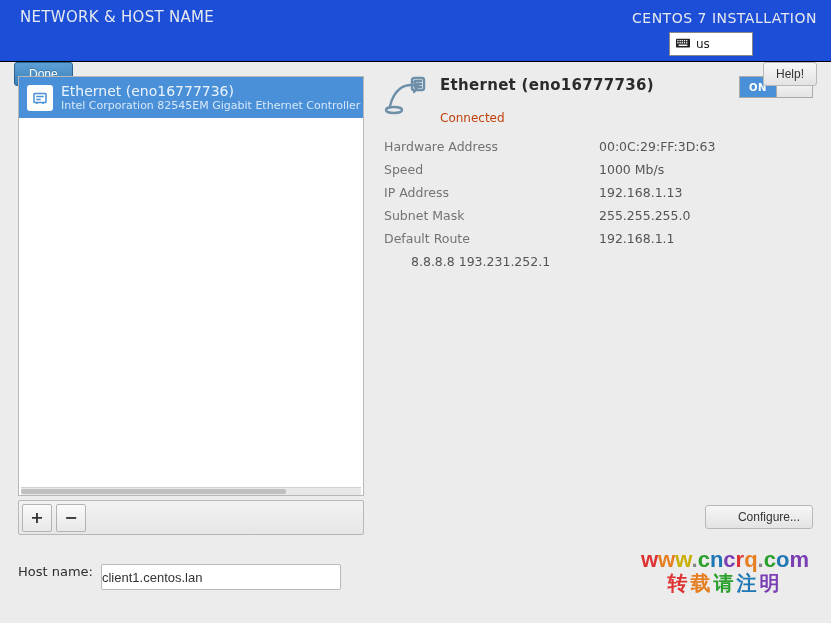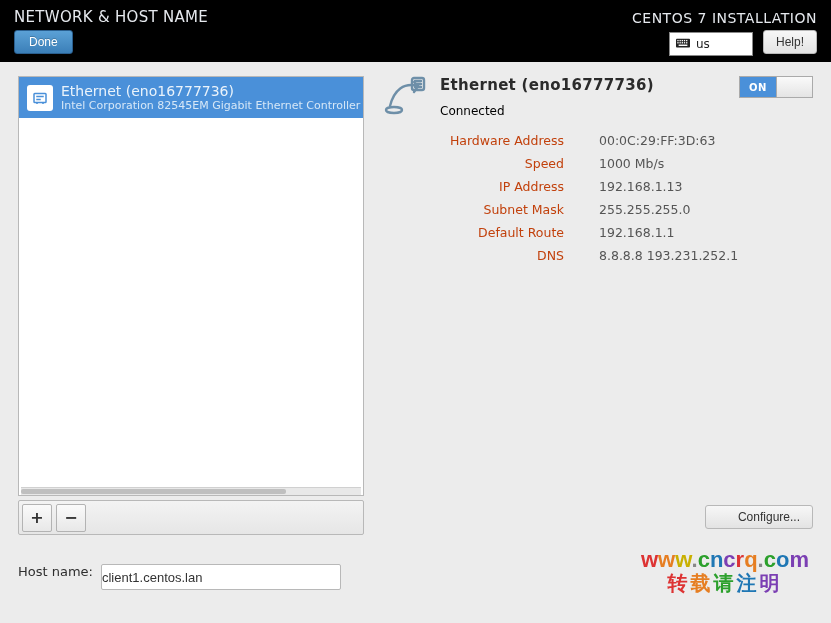--- a/index.html
+++ b/index.html
@@ -7,24 +7,24 @@
     width: 831px; height: 623px;
     font-family: "DejaVu Sans", "Cantarell", sans-serif;
     background: #ececec;
     overflow: hidden;
     font-size: 13px;
     color: #2e2e2e;
   }
   
   .header {
     height: 62px;
-    background: #000000;
+    background: #1d4ed8;
     color: #fff;
     position: relative;
-    padding: 8px 14px 0 14px;
+    padding: 8px 14px 0 20px;
     border-bottom: 1px solid #000;
   }
   .header .title {
     font-size: 15px;
     font-weight: 400;
     color: #e6e9ee;
     letter-spacing: 0.3px;
   }
   .header .rtitle {
     position: absolute; right: 14px; top: 10px;
@@ -34,20 +34,21 @@
   .btn {
     display: inline-flex; align-items: center; justify-content: center;
     background: linear-gradient(#f7f7f7,#e3e3e3);
     border: 1px solid #b8b8b8;
     border-radius: 3px;
     padding: 3px 12px;
     height: 24px;
     font-size: 12px;
     color: #333;
     cursor: pointer;
+    margin-top: 32px;
   }
   .btn-primary {
     background: linear-gradient(#5ba1d6,#3b7fb8);
     border-color: #2a5f8f;
     color: #fff;
     text-shadow: 0 -1px rgba(0,0,0,.2);
     padding: 3px 14px;
   }
   .header .done { position:absolute; left:14px; top:30px; }
   .header .help { position:absolute; right:14px; top:30px; }
@@ -96,32 +97,32 @@
     display:flex; align-items:center; justify-content:center;
     font-size:16px; font-weight:600; color:#333; cursor:pointer;
   }
   .listbtns .sq + .sq { margin-left:4px; }
   
   .right { flex:1; display:flex; flex-direction:column; }
   .rtop { display:flex; align-items:flex-start; gap:12px; }
   .nic-icon { color:#6e8fa8; }
   .rtop .titles { flex:1; }
   .rtop .main { font-size:15px; font-weight:700; color:#2b2b2b; letter-spacing:.3px; }
-  .rtop .status { font-size:12px; color:#000000; margin-top:10px; }
+  .rtop .status { font-size:12px; color:#c2410c; margin-top:17px; }
   .switch {
     width:74px; height:22px; background:#fff;
     border:1px solid #aaa; border-radius:0;
     display:flex; overflow:hidden; cursor:pointer;
   }
   .switch .on { width:50%; background:#4a90d9; color:#fff;
     font-size:10px; font-weight:700; display:flex; align-items:center; justify-content:center; letter-spacing:.5px;}
   .switch .knob { width:50%; background:linear-gradient(#fafafa,#e4e4e4); border-left:1px solid #aaa; }
   .props { margin-top:14px; font-size:12.5px; color:#555; }
   .props .row { display:flex; gap:8px; margin-bottom:8px; }
-  .props .k { width:180px; text-align:right; color:#c2410c; }
+  .props .k { width:180px; color:#737373; }
   .props .v { color:#555;margin-left:27px; }
   .configure { align-self:flex-end; margin-top:auto; margin-bottom:6px;padding-left:32px; }
   
   .hostrow { position:absolute; left:18px; top:564px; display:flex; align-items:flex-start; gap:8px; }
   .hostrow label { font-size:13px; color:#2e2e2e; }
   .hostrow input {
     width:240px; height:26px; background:#fff; border:1px solid #b8b8b8;
     border-radius:2px; padding:0 0; font-size:13px; color:#333;
   }
   
@@ -224,21 +225,20 @@
         </div>
       <div class="row">
           <div class="k">Subnet Mask</div>
           <div class="v">255.255.255.0</div>
         </div>
       <div class="row">
           <div class="k">Default Route</div>
           <div class="v">192.168.1.1</div>
         </div>
       <div class="row">
-          <div class="k">DNS</div>
           <div class="v">8.8.8.8 193.231.252.1</div>
         </div>
     </div>
 
     <button class="btn configure">Configure...</button>
   </div>
 </div>
 
 <div class="hostrow">
   <label>Host name:</label>

